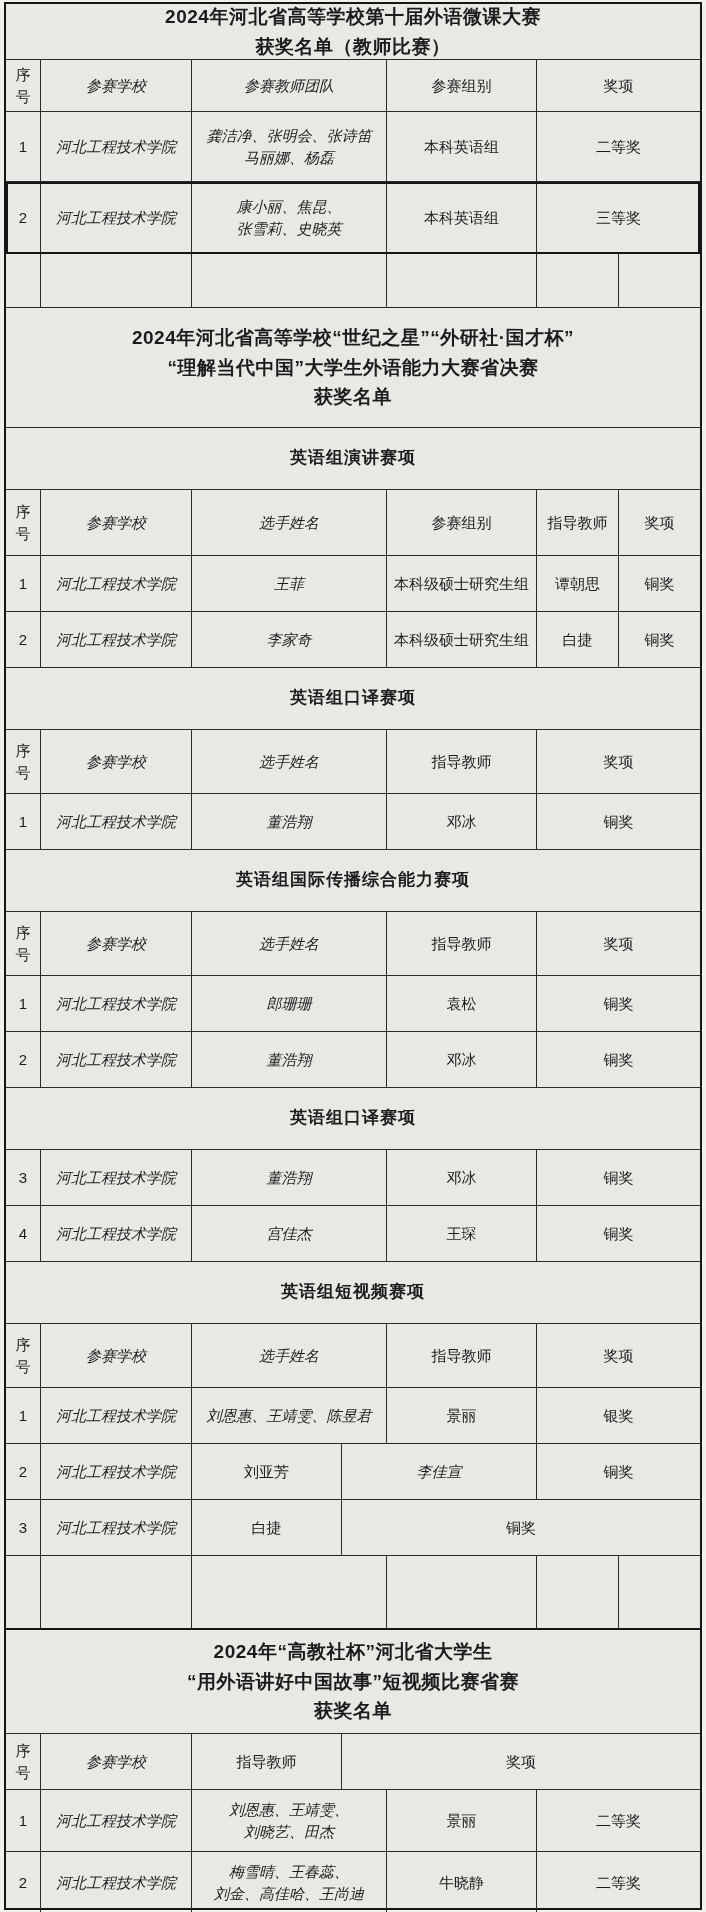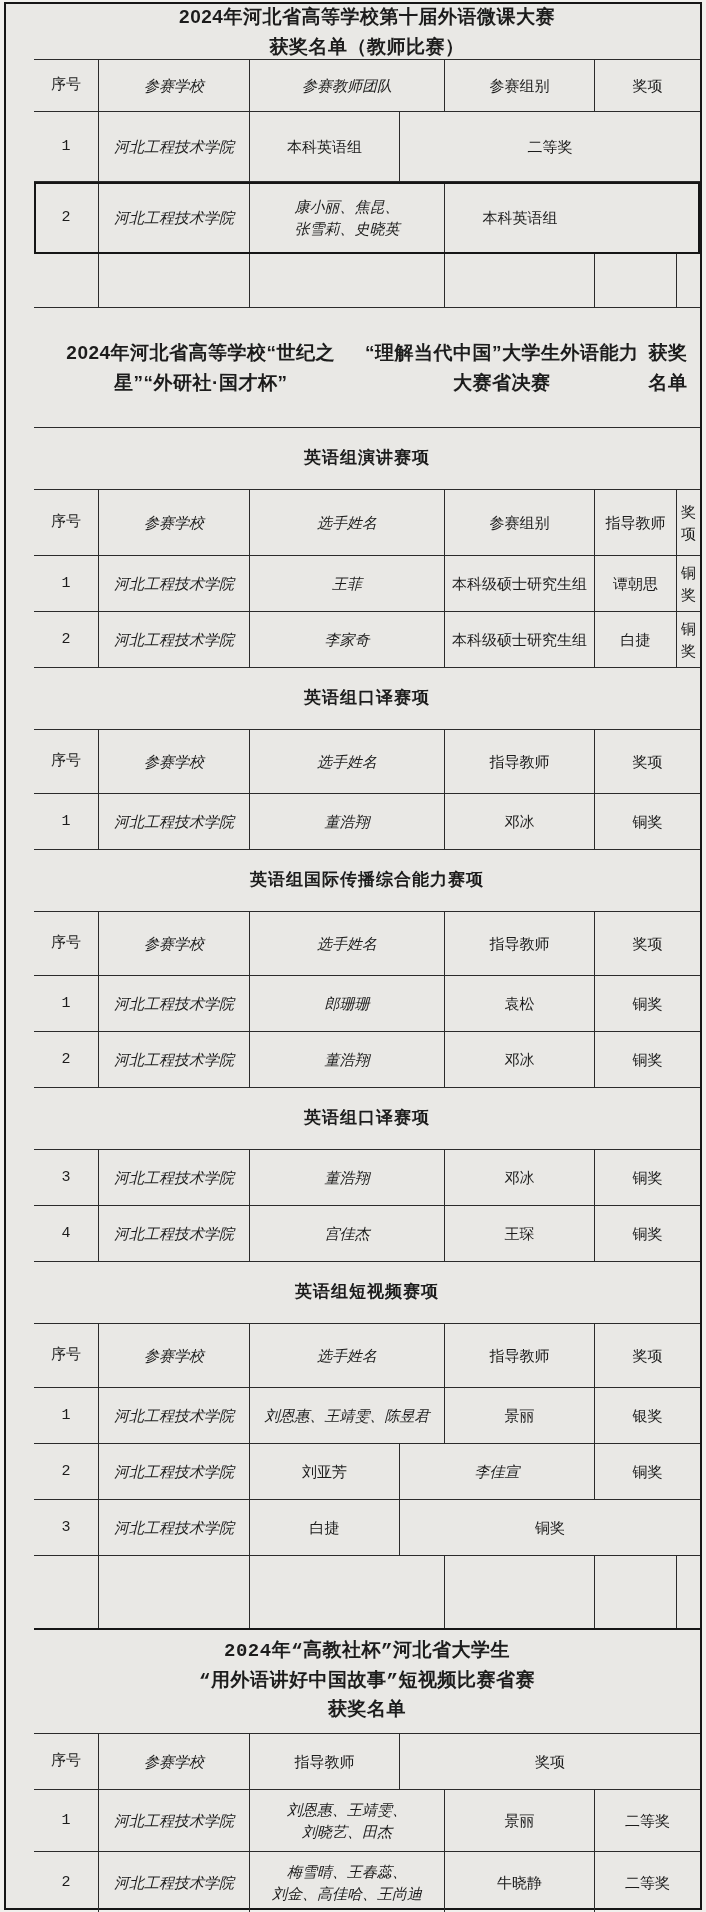--- a/index.html
+++ b/index.html
@@ -16,84 +16,87 @@
     font-family:"Liberation Sans","DejaVu Sans",sans-serif;
     color:var(--ink);
   }
   .sheet{
     margin:2px 0 0 4px;
     width:698px;height:1908px;
     border:2px solid var(--bd-heavy);
     background:var(--bg);
     display:flex;flex-direction:column;
   }
-  .row{display:flex;border-bottom:1px solid var(--bd);flex:0 0 auto;margin-left:28px;}
+  .row{display:flex;border-bottom:1px solid var(--bd);flex:0 0 auto;}
   .cell{
     border-right:1px solid var(--bd);
     display:flex;align-items:center;justify-content:center;
     text-align:center;font-size:15px;line-height:1.45;
     white-space:pre-line;padding:2px 3px;overflow:hidden;
   }
   .cell:last-child{border-right:none;}
-  .c-no{width:65px;font-family:Liberation Mono, monospace;}
+  .c-no{width:35px;}
   .c-school{width:151px;font-style:italic;}
   .c-name{width:195px;font-style:italic;}
   .c-150{width:150px;}
   .c-82{width:82px;}
   .c-fill{flex:1;}
   .merged{flex:1;border-right:none;}
   .titleblock{font-weight:bold;font-size:19px;line-height:1.55;letter-spacing:.5px;}
   .secbar{font-weight:bold;font-size:17px;letter-spacing:1px;}
   .thickline{border-bottom-width:2px;border-bottom-color:var(--bd-heavy);}
   .sel{outline:2px solid var(--bd-heavy);outline-offset:-2px;}
   
   .h-t1{height:56px;} .h-hd1{height:52px;} .h-r70{height:70px;} .h-r72{height:72px;}
   .h-fill1{height:54px;} .h-t2{height:120px;} .h-sec{height:62px;}
   .h-hd66{height:66px;} .h-hd64{height:64px;} .h-sr{height:56px;}
-  .h-fill2{height:74px;} .h-t3{height:104px;font-family:Liberation Mono, monospace;} .h-hd6{height:56px;} .h-fr{height:62px;}
+  .h-fill2{height:74px;} .h-t3{height:104px;} .h-hd6{height:56px;} .h-fr{height:62px;}
 </style>
 </head>
 <body>
 
 <div class="sheet">
 
   <div class="row h-t1">
     <div class="cell merged titleblock" style="flex-direction: column;"><span>2024年河北省高等学校第十届外语微课大赛</span><span>获奖名单（教师比赛）</span></div>
   </div>
   <div class="row h-hd1">
     <div class="cell c-no">序号</div>
     <div class="cell c-school">参赛学校</div>
     <div class="cell c-name">参赛教师团队</div>
     <div class="cell c-150">参赛组别</div>
     <div class="cell c-fill">奖项</div>
   </div>
   <div class="row h-r70">
     <div class="cell c-no">1</div>
     <div class="cell c-school">河北工程技术学院</div>
+    <div class="cell c-name">龚洁净、张明会、张诗笛
+马丽娜、杨磊</div>
     <div class="cell c-150">本科英语组</div>
     <div class="cell c-fill">二等奖</div>
   </div>
   <div class="row h-r72 sel">
     <div class="cell c-no">2</div>
     <div class="cell c-school">河北工程技术学院</div>
     <div class="cell c-name">康小丽、焦昆、
 张雪莉、史晓英</div>
     <div class="cell c-150">本科英语组</div>
+    <div class="cell c-fill">三等奖</div>
   </div>
   <div class="row h-fill1">
     <div class="cell c-no"></div>
     <div class="cell c-school"></div>
     <div class="cell c-name"></div>
     <div class="cell c-150"></div>
     <div class="cell c-82"></div>
     <div class="cell c-fill"></div>
   </div>
 
   <div class="row h-t2">
-    <div class="cell merged titleblock" style=""><span>2024年河北省高等学校“世纪之星”“外研社·国才杯”</span><span>“理解当代中国”大学生外语能力大赛省决赛</span><span>获奖名单</span></div>
+    <div class="cell merged titleblock" style="flex-direction: column;"><span>2024年河北省高等学校“世纪之星”“外研社·国才杯”</span><span>“理解当代中国”大学生外语能力大赛省决赛</span><span>获奖名单</span></div>
   </div>
 
   <div class="row h-sec">
     <div class="cell merged secbar">英语组演讲赛项</div>
   </div>
   <div class="row h-hd66">
     <div class="cell c-no">序号</div>
     <div class="cell c-school">参赛学校</div>
     <div class="cell c-name">选手姓名</div>
     <div class="cell c-150">参赛组别</div>

